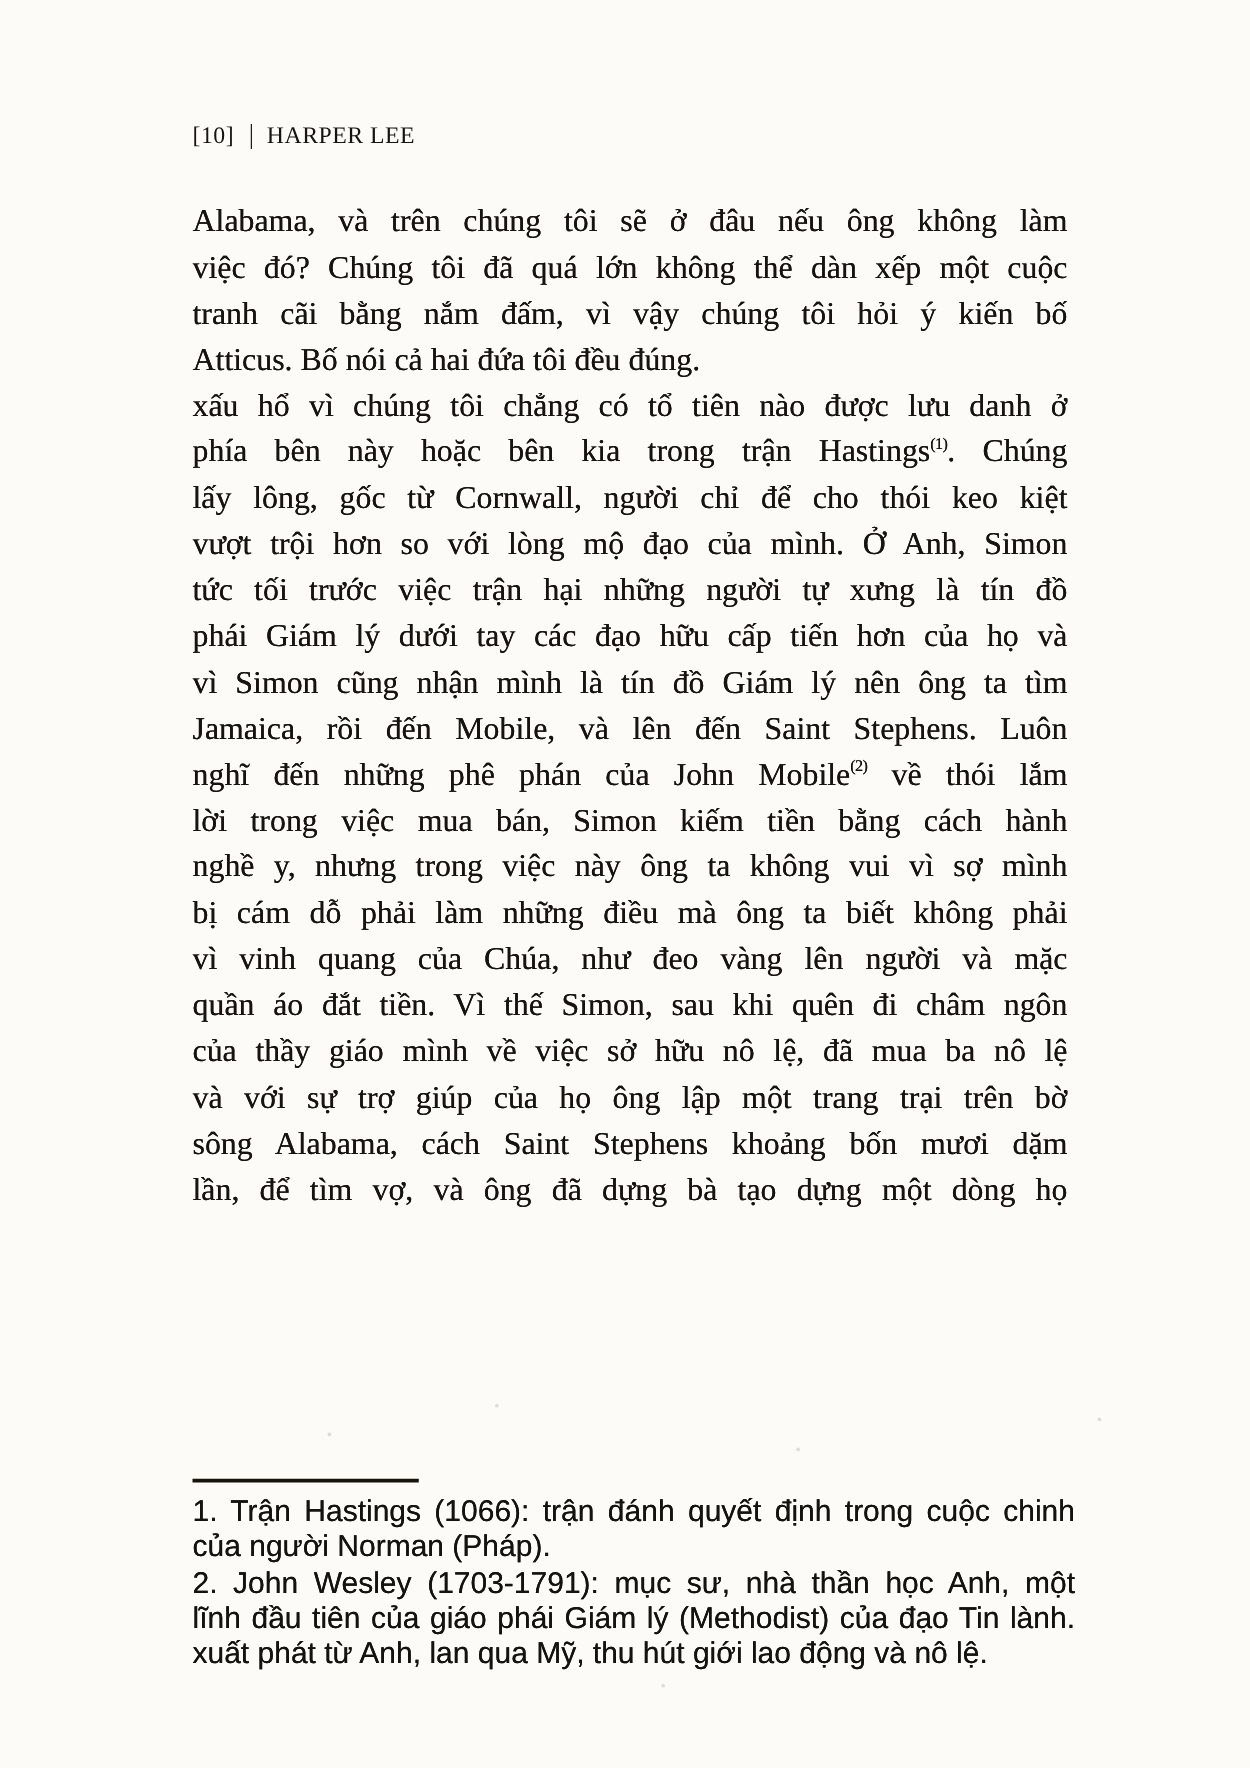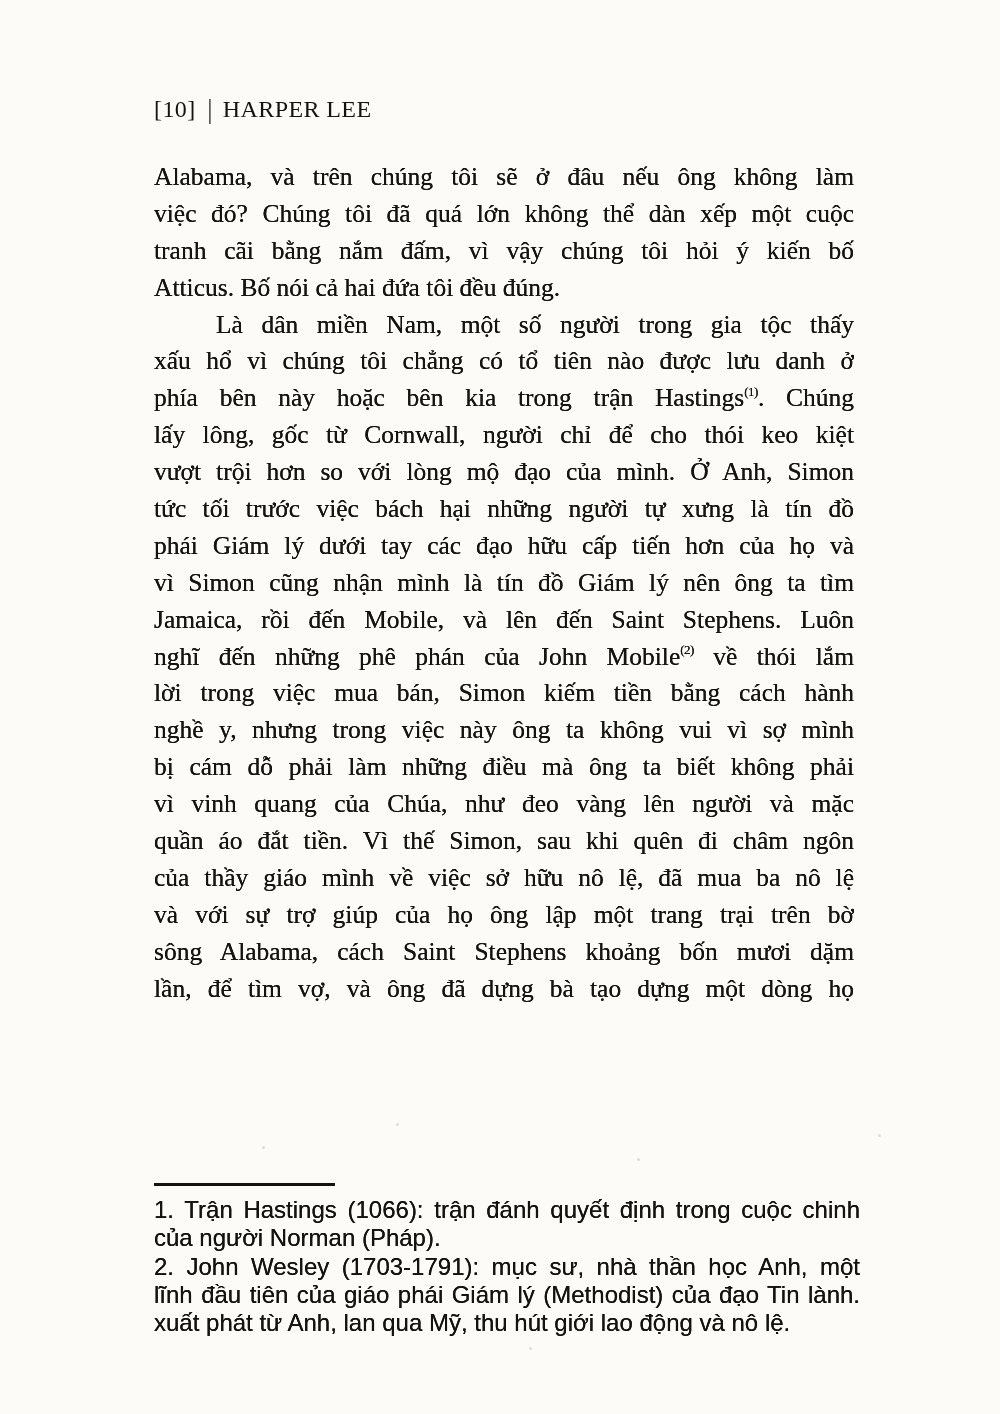--- a/index.html
+++ b/index.html
@@ -9,21 +9,21 @@
     background:#fcfbf7;
     overflow:hidden;
     color:#171310;
   }
   
   .speck { position:absolute; width:3px; height:3px; border-radius:50%; background:#555; opacity:.18; }
 
   .running-header {
     position:absolute; left:154px; top:95px;
     font-family:"Liberation Serif", serif;
-    font-size:24px; line-height:28px;
+    font-size:19px; line-height:28px;
     letter-spacing:.4px;
     white-space:nowrap;
   }
   .running-header .hdr-sep { display:inline-block; margin:0 10px 0 12px; transform:scaleY(1.15); font-weight:400; }
 
   .body-text {
     position:absolute; left:154px; top:159px; width:700px;
     font-family:"Liberation Serif", serif;
     font-size:25.5px;
     text-shadow:0 0 .35px currentColor;
@@ -75,26 +75,25 @@
 
   <div class="running-header">
     <span>[10]</span><span class="hdr-sep">|</span><span>HARPER LEE</span>
   </div>
 
   <div class="body-text" id="body-text">
       <div class="line">Alabama, và trên chúng tôi sẽ ở đâu nếu ông không làm</div>
       <div class="line">việc đó? Chúng tôi đã quá lớn không thể dàn xếp một cuộc</div>
       <div class="line">tranh cãi bằng nắm đấm, vì vậy chúng tôi hỏi ý kiến bố</div>
       <div class="line line-end">Atticus. Bố nói cả hai đứa tôi đều đúng.</div>
-      <div class="line indent">Là dân miền Nam, một số người trong gia tộc thấy</div>
       <div class="line">xấu hổ vì chúng tôi chẳng có tổ tiên nào được lưu danh ở</div>
       <div class="line"><span>phía bên này hoặc bên kia trong trận Hastings</span><sup>(1)</sup><span>. Chúng</span></div>
       <div class="line">lấy lông, gốc từ Cornwall, người chỉ để cho thói keo kiệt</div>
       <div class="line">vượt trội hơn so với lòng mộ đạo của mình. Ở Anh, Simon</div>
-      <div class="line">tức tối trước việc bách hại những người tự xưng là tín đồ</div>
+      <div class="line">tức tối trước việc trận hại những người tự xưng là tín đồ</div>
       <div class="line">phái Giám lý dưới tay các đạo hữu cấp tiến hơn của họ và</div>
       <div class="line">vì Simon cũng nhận mình là tín đồ Giám lý nên ông ta tìm</div>
       <div class="line">Jamaica, rồi đến Mobile, và lên đến Saint Stephens. Luôn</div>
       <div class="line"><span>nghĩ đến những phê phán của John Mobile</span><sup>(2)</sup><span> về thói lắm</span></div>
       <div class="line">lời trong việc mua bán, Simon kiếm tiền bằng cách hành</div>
       <div class="line">nghề y, nhưng trong việc này ông ta không vui vì sợ mình</div>
       <div class="line">bị cám dỗ phải làm những điều mà ông ta biết không phải</div>
       <div class="line">vì vinh quang của Chúa, như đeo vàng lên người và mặc</div>
       <div class="line">quần áo đắt tiền. Vì thế Simon, sau khi quên đi châm ngôn</div>
       <div class="line">của thầy giáo mình về việc sở hữu nô lệ, đã mua ba nô lệ</div>

